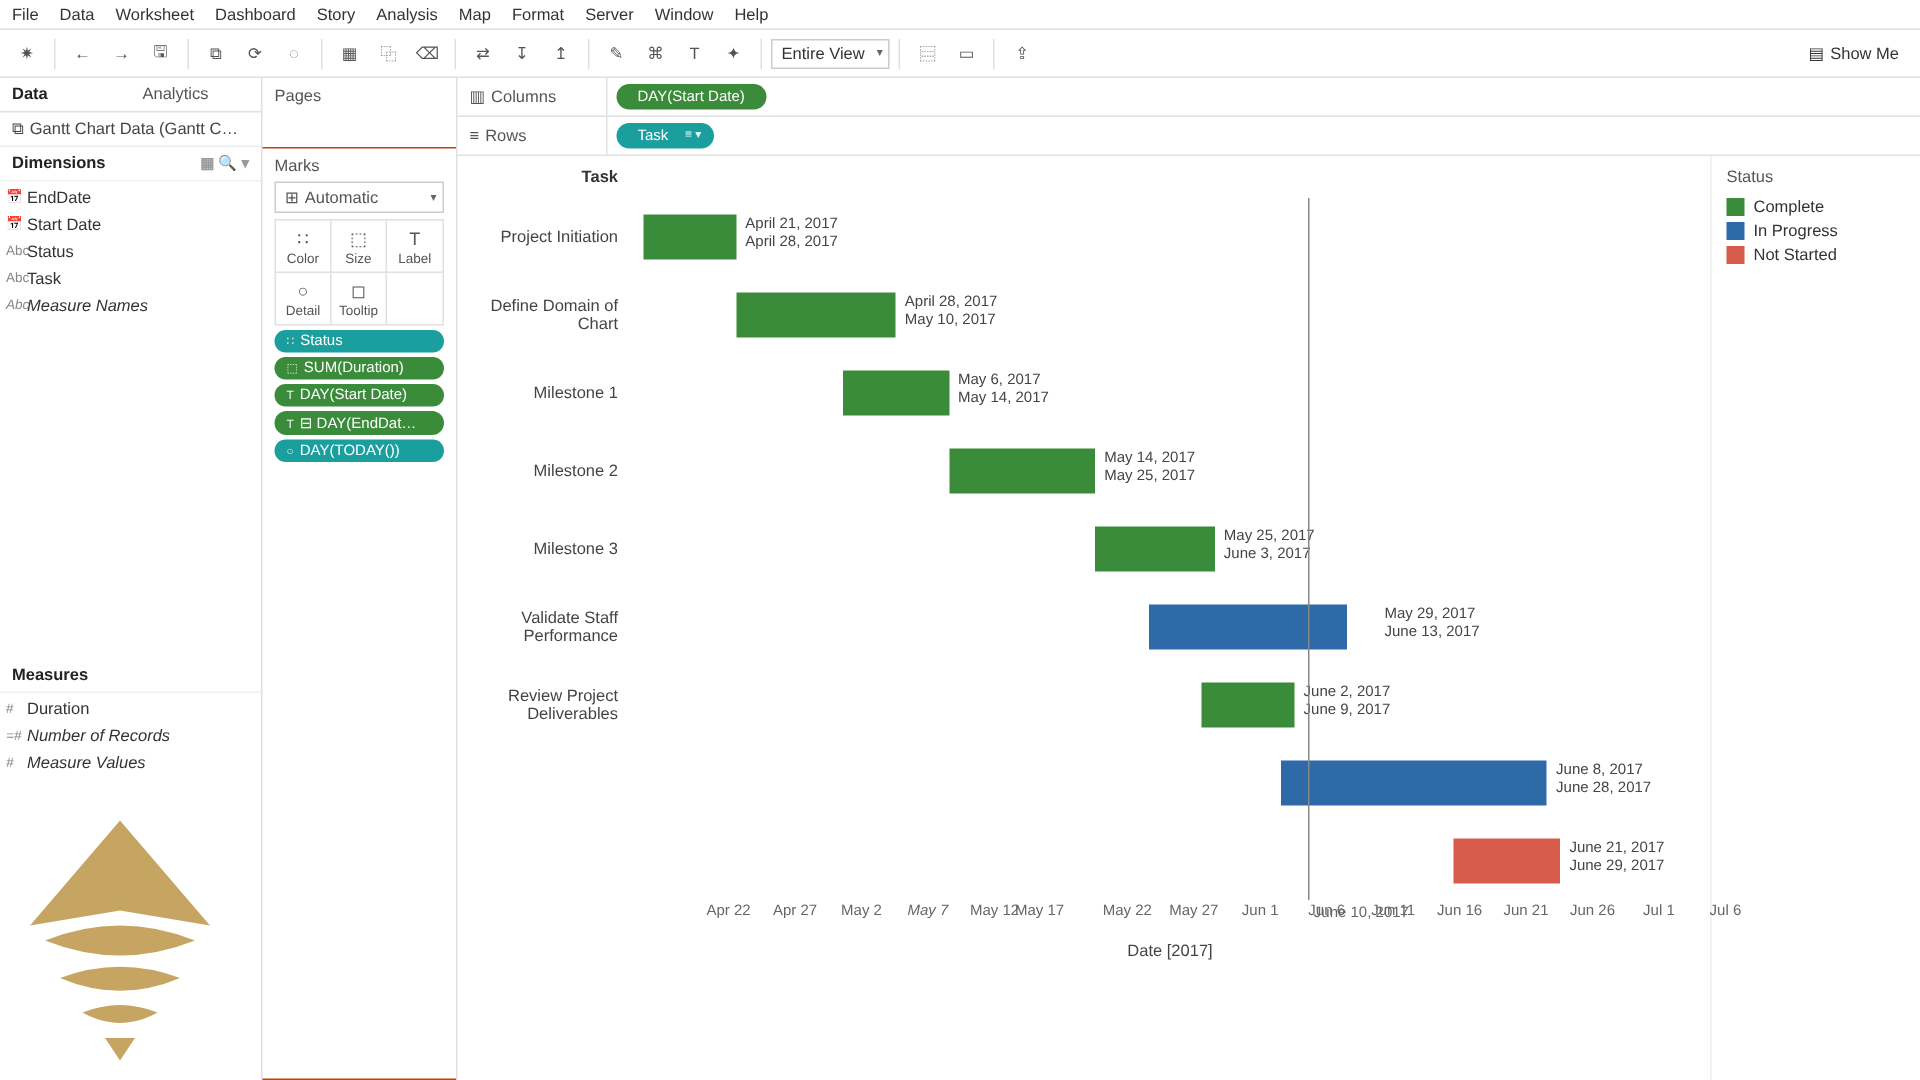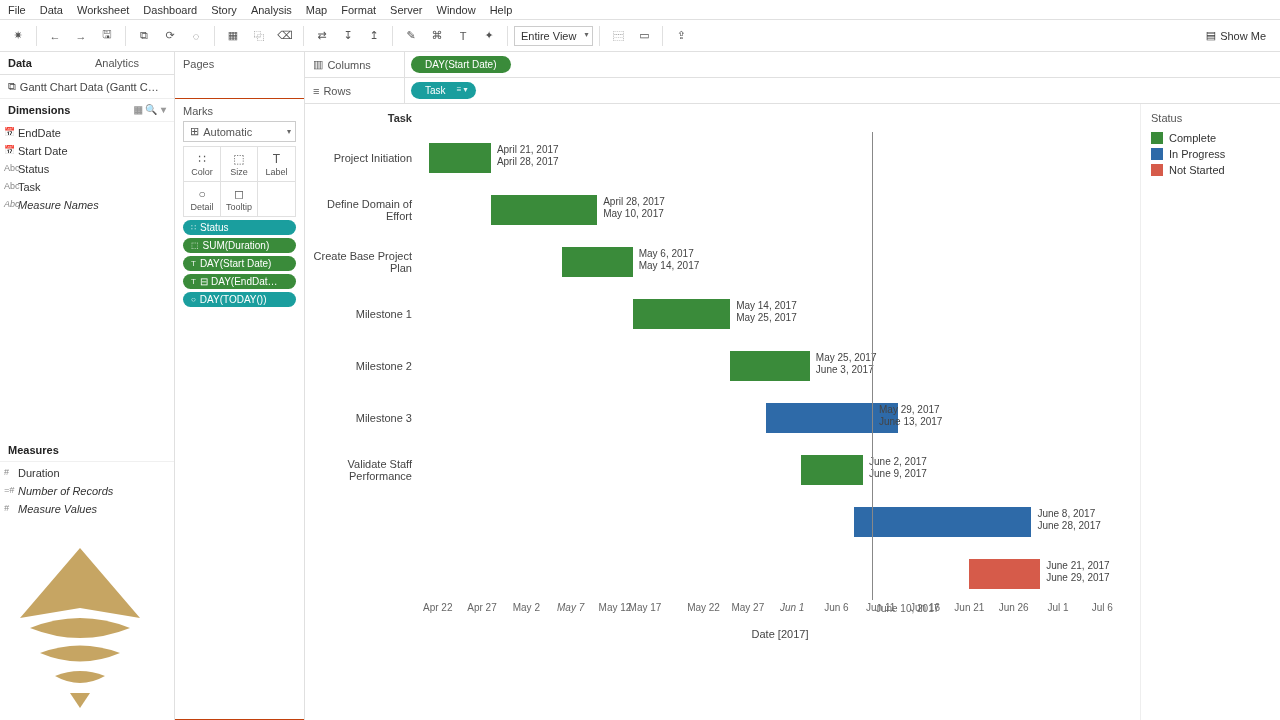--- a/index.html
+++ b/index.html
@@ -21,21 +21,21 @@
 .main { display: flex; height: calc(720px - 52px); }
 .left-panel { width: 175px; border-right: 1px solid #e0e0e0; display: flex; flex-direction: column; }
 .mid-panel  { width: 130px; border-right: 1px solid #e0e0e0; display: flex; flex-direction: column; }
 .viz-panel  { flex: 1; display: flex; flex-direction: column; position: relative; }
 
 
 .dp-tabs { display: flex; border-bottom: 1px solid #e0e0e0; }
 .dp-tab { flex: 1; padding: 5px 8px; text-align: left; color: #555; }
 .dp-tab.active { font-weight: bold; color: #222; }
 .dp-source { padding: 5px 8px; border-bottom: 1px solid #eee; color: #444; display: flex; align-items: center; gap: 4px; white-space: nowrap; overflow: hidden; }
-.dp-header { padding: 5px 8px; font-weight: bold; color: #222; display: flex; justify-content: space-between; align-items: flex-start; border-bottom: 1px solid #f0f0f0; }
+.dp-header { padding: 5px 8px; font-weight: bold; color: #222; display: flex; justify-content: space-between; align-items: flex-end; border-bottom: 1px solid #f0f0f0; }
 .dp-list { padding: 2px 0; }
 .dp-item { padding: 3px 8px 3px 18px; position: relative; color: #333; white-space: nowrap; }
 .dp-item.italic { font-style: italic; }
 .dp-item::before { content: attr(data-glyph); position: absolute; left: 4px; font-size: 9px; color: #888; }
 .dp-measures-hdr { margin-top: auto; }
 
 
 .card { border-bottom: 1px solid #c2410c; padding: 6px 8px; color: #555; }
 .card-hdr { margin-bottom: 4px; }
 .marks-type { border: 1px solid #ccc; padding: 3px 6px; display: flex; align-items: center; gap: 4px; position: relative; }
@@ -67,21 +67,21 @@
 .gantt-plot { flex: 1; position: relative; padding-top: 28px; }
 .gantt-bars { position: relative; height: 468px; }
 .gbar { position: absolute; height: 30px; }
 .gbar.g-green { background: #3a8b3a; }
 .gbar.g-blue  { background: #2e6aa8; }
 .gbar.g-red   { background: #d65b4a; }
 .glabel { position: absolute; font-size: 10px; color: #444; line-height: 1.2; white-space: nowrap; }
 .refline { position: absolute; top: 0; bottom: 0; width: 1px; background: #888; }
 .refline .rlbl { position: absolute; bottom: -14px; left: 4px; font-size: 10px; color: #666; white-space: nowrap; }
 .xaxis { position: relative; height: 42px; }
-.xtick { position: absolute; top: 2px; font-size: 10px; color: #666; transform: translateX(-50%); white-space: nowrap; }
+.xtick { position: absolute; top: 2px; font-size: 10px; color: #666; transform: translateX(-50%); white-space: nowrap; margin-left: 48px; }
 .xlabel { position: absolute; bottom: 2px; left: 50%; transform: translateX(-50%); color: #444; margin-top: 44px; }
 
 
 .legend-panel { width: 140px; padding: 8px 10px; border-left: 1px solid #eee; }
 .legend-hdr { color: #555; margin-bottom: 6px; }
 .legend-item { display: flex; align-items: center; gap: 6px; padding: 2px 0; }
 .legend-sw { width: 12px; height: 12px; }
 
 
 .logo-overlay { position: absolute; left: 10px; bottom: 10px; z-index: 50; pointer-events: none; }
@@ -255,63 +255,63 @@
       <div class="shelf-drop">
           <span class="shelf-pill teal">Task</span>
         </div>
     </div>
 
     <div class="gantt-wrap">
       <div class="gantt-tasks">
         <div class="ghdr">Task</div>
         <div id="task-labels">
             <div class="grow">Project Initiation</div>
-            <div class="grow">Define Domain of Effort</div>
-            <div class="grow">Create Base Project Plan</div>
+            <div class="grow">Define Domain of Chart</div>
             <div class="grow">Milestone 1</div>
             <div class="grow">Milestone 2</div>
             <div class="grow">Milestone 3</div>
             <div class="grow">Validate Staff Performance</div>
+            <div class="grow">Review Project Deliverables</div>
           </div>
       </div>
       <div class="gantt-plot">
         <div class="gantt-bars" id="gantt-bars">
             <div class="gbar g-green" style="left: 8.86076px; width: 62.0253px; top: 11px;"></div>
             <div class="glabel" style="left: 76.8861px; top: 12px;">April 21, 2017<br>April 28, 2017</div>
             <div class="gbar g-green" style="left: 70.8861px; width: 106.329px; top: 63px;"></div>
             <div class="glabel" style="left: 183.215px; top: 64px;">April 28, 2017<br>May 10, 2017</div>
             <div class="gbar g-green" style="left: 141.772px; width: 70.8861px; top: 115px;"></div>
             <div class="glabel" style="left: 218.658px; top: 116px;">May 6, 2017<br>May 14, 2017</div>
             <div class="gbar g-green" style="left: 212.658px; width: 97.4684px; top: 167px;"></div>
             <div class="glabel" style="left: 316.127px; top: 168px;">May 14, 2017<br>May 25, 2017</div>
             <div class="gbar g-green" style="left: 310.127px; width: 79.7468px; top: 219px;"></div>
             <div class="glabel" style="left: 395.873px; top: 220px;">May 25, 2017<br>June 3, 2017</div>
             <div class="gbar g-blue" style="left: 345.57px; width: 132.911px; top: 271px;"></div>
-            <div class="glabel" style="left: 459px; top: 272px;">May 29, 2017<br>June 13, 2017</div>
+            <div class="glabel" style="left: 503px; top: 272px;">May 29, 2017<br>June 13, 2017</div>
             <div class="gbar g-green" style="left: 381.013px; width: 62.0253px; top: 323px;"></div>
             <div class="glabel" style="left: 449.038px; top: 324px;">June 2, 2017<br>June 9, 2017</div>
             <div class="gbar g-blue" style="left: 434.177px; width: 177.215px; top: 375px;"></div>
             <div class="glabel" style="left: 617.392px; top: 376px;">June 8, 2017<br>June 28, 2017</div>
             <div class="gbar g-red" style="left: 549.367px; width: 70.8861px; top: 427px;"></div>
             <div class="glabel" style="left: 626.253px; top: 428px;">June 21, 2017<br>June 29, 2017</div>
             <div class="refline" style="left: 451.899px;">
               <span class="rlbl">June 10, 2017</span>
             </div>
           </div>
         <div class="xaxis" id="xaxis">
           <div class="xlabel">Date [2017]</div>
         <span class="xtick" style="left: 17.7215px;">Apr 22</span>
             <span class="xtick" style="left: 62.0253px;">Apr 27</span>
             <span class="xtick" style="left: 106.329px;">May 2</span>
             <span class="xtick" style="left: 150.633px; font-style: italic;">May 7</span>
             <span class="xtick" style="left: 195px;">May 12</span>
             <span class="xtick" style="left: 225px;">May 17</span>
             <span class="xtick" style="left: 283.544px;">May 22</span>
             <span class="xtick" style="left: 327.848px;">May 27</span>
-            <span class="xtick" style="left: 372.152px; font-style: italic;">Jun 1</span>
+            <span class="xtick" style="left: 372.152px;">Jun 1</span>
             <span class="xtick" style="left: 416.456px;">Jun 6</span>
             <span class="xtick" style="left: 460.759px;">Jun 11</span>
             <span class="xtick" style="left: 505.063px;">Jun 16</span>
             <span class="xtick" style="left: 549.367px;">Jun 21</span>
             <span class="xtick" style="left: 593.671px;">Jun 26</span>
             <span class="xtick" style="left: 637.975px;">Jul 1</span>
             <span class="xtick" style="left: 682.278px;">Jul 6</span>
           </div>
       </div>
       <div class="legend-panel">

